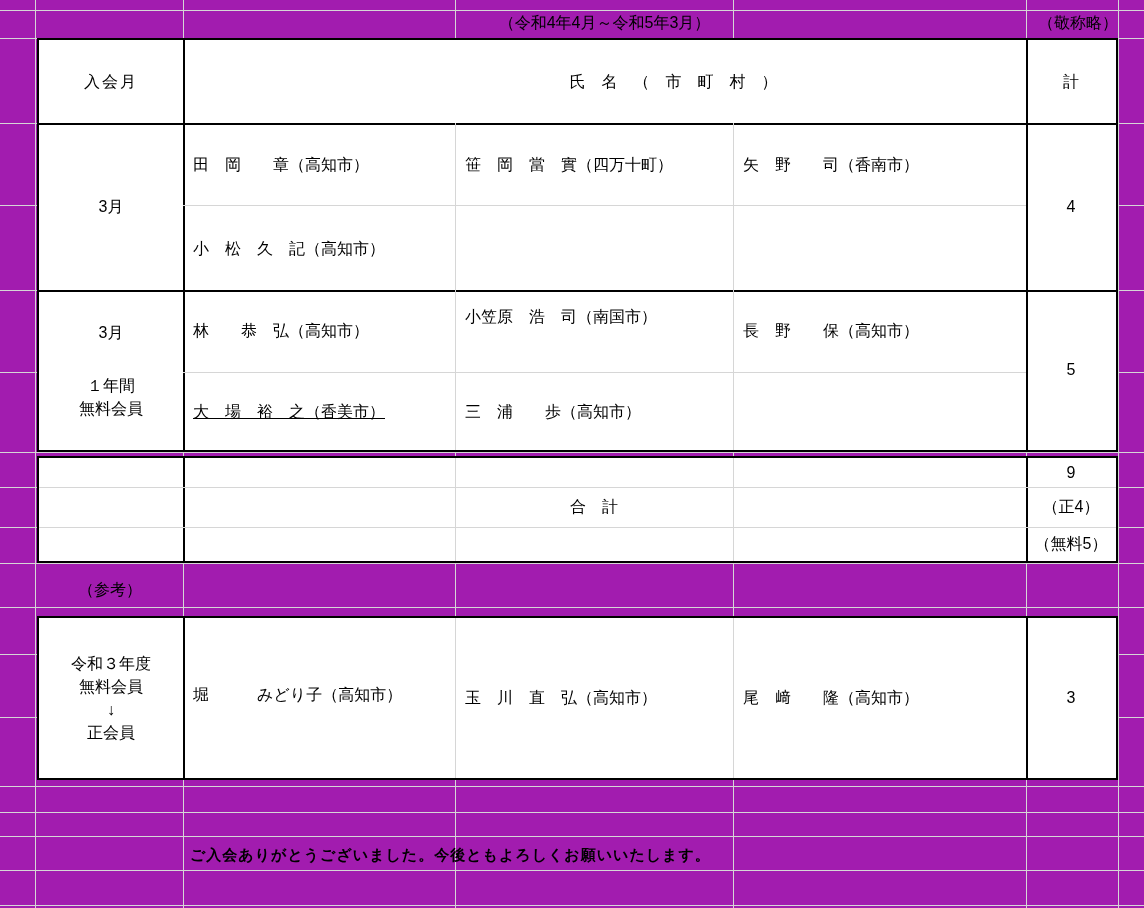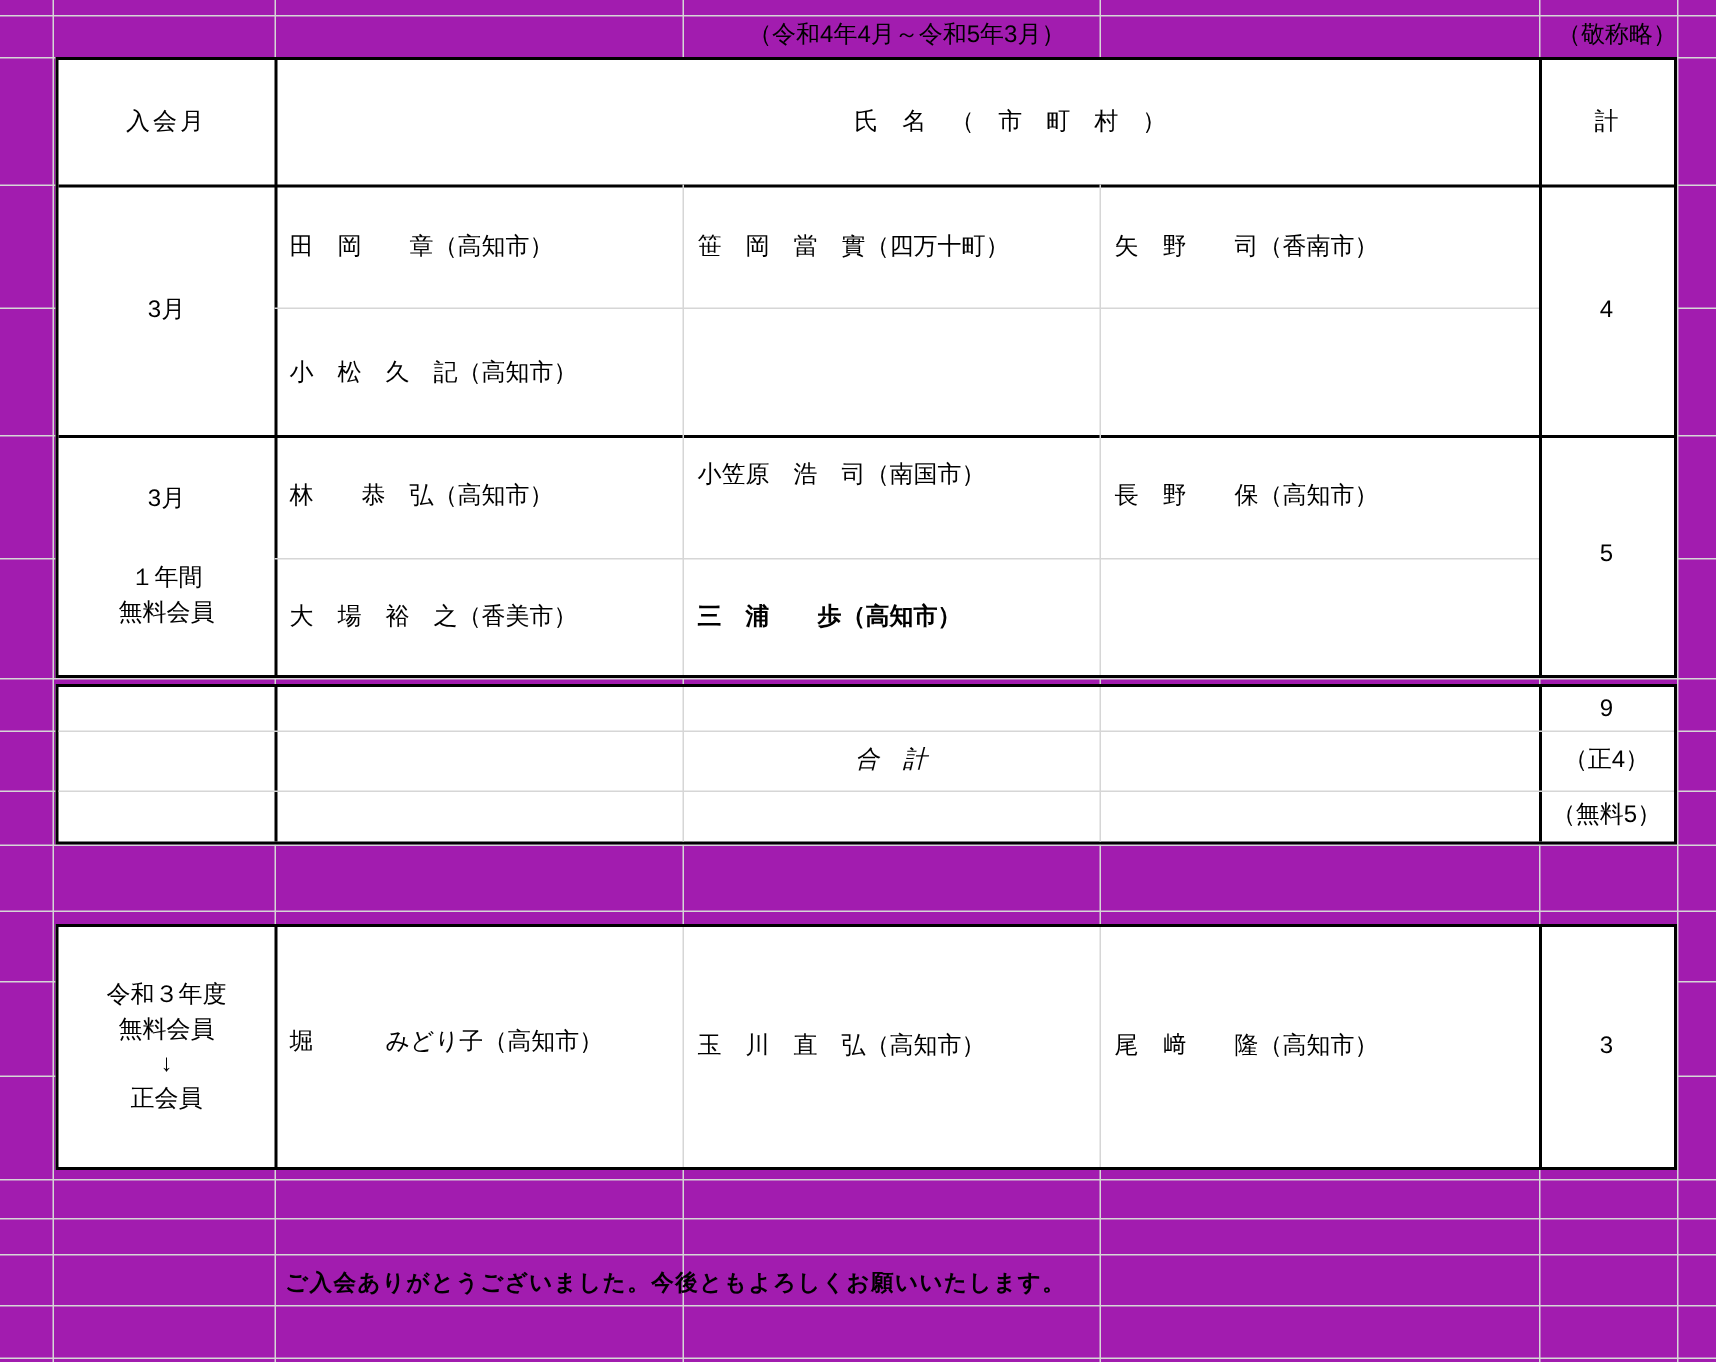--- a/index.html
+++ b/index.html
@@ -84,39 +84,40 @@
 
     <div class="cell colcell" style="left:0;top:250px;width:144px;height:160px;">
       <div class="mline">3月</div>
       <div class="spacer30"></div>
       <div class="mline">１年間</div>
       <div class="mline">無料会員</div>
     </div>
     <div class="cell name" style="left:144px;top:252px;width:272px;height:78px;">林　　恭　弘（高知市）</div>
     <div class="cell name" style="left:416px;top:238px;width:278px;height:78px;">小笠原　浩　司（南国市）</div>
     <div class="cell name" style="left:694px;top:252px;width:293px;height:78px;">長　野　　保（高知市）</div>
-    <div class="cell name" style="left:144px;top:334px;width:272px;height:76px;">大　場　裕　之（香美市）</div>
-    <div class="cell name" style="left:416px;top:334px;width:278px;height:76px;font-weight:bold;">三　浦　　歩（高知市）</div>
+    <div class="cell name" style="left:144px;top:334px;width:272px;height:76px;text-decoration:underline;">大　場　裕　之（香美市）</div>
+    <div class="cell name" style="left:416px;top:334px;width:278px;height:76px;">三　浦　　歩（高知市）</div>
     <div class="cell center" style="left:987px;top:250px;width:90px;height:160px;">5</div>
   </div>
 
   <div class="tbox" style="left:37px;top:456px;width:1081px;height:107px;">
     <div class="vb" style="left:144px;height:103px;"></div>
     <div class="vb" style="left:987px;height:103px;"></div>
     <div class="vg" style="left:416px;top:0;height:103px;"></div>
     <div class="vg" style="left:694px;top:0;height:103px;"></div>
     <div class="hg" style="top:29px;left:0;width:1077px;"></div>
     <div class="hg" style="top:69px;left:0;width:1077px;"></div>
 
-    <div class="cell center" style="left:416px;top:29px;width:278px;height:40px;font-style:italic;">合　計</div>
+    <div class="cell center" style="left:416px;top:29px;width:278px;height:40px;">合　計</div>
     <div class="cell center" style="left:987px;top:0;width:90px;height:29px;">9</div>
     <div class="cell center" style="left:987px;top:29px;width:90px;height:40px;">（正4）</div>
     <div class="cell center" style="left:987px;top:69px;width:90px;height:34px;">（無料5）</div>
   </div>
 
+  <div class="refnote">（参考）</div>
 
   <div class="tbox" style="left:37px;top:616px;width:1081px;height:164px;">
     <div class="vb" style="left:144px;height:160px;"></div>
     <div class="vb" style="left:987px;height:160px;"></div>
     <div class="vg" style="left:416px;top:0;height:160px;"></div>
     <div class="vg" style="left:694px;top:0;height:160px;"></div>
 
     <div class="cell colcell" style="left:0;top:0;width:144px;height:160px;">
       <div class="mline">令和３年度</div>
       <div class="mline">無料会員</div>

